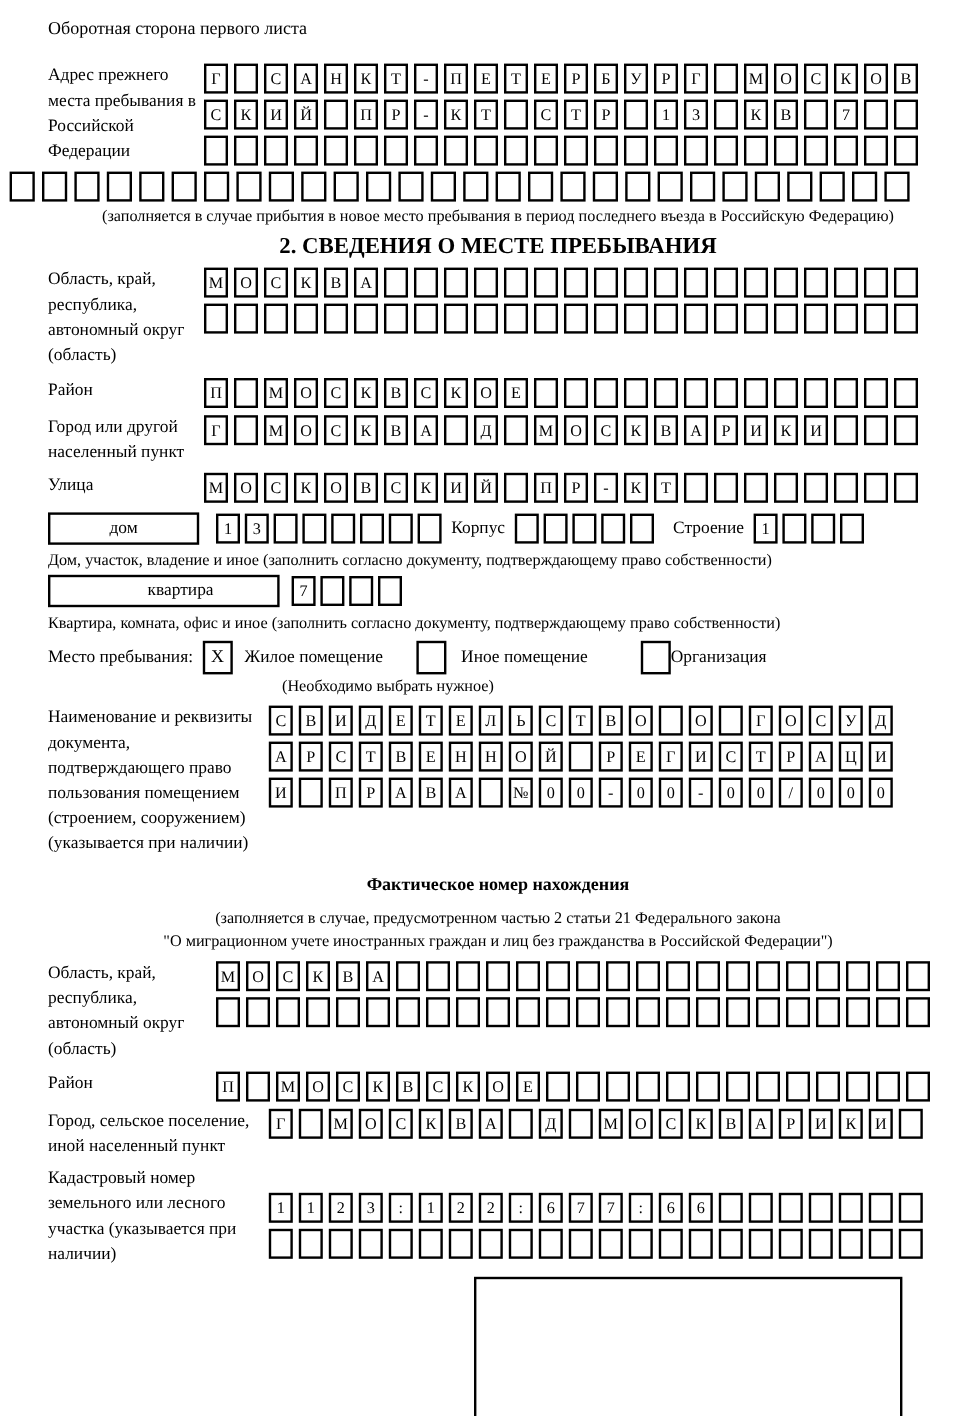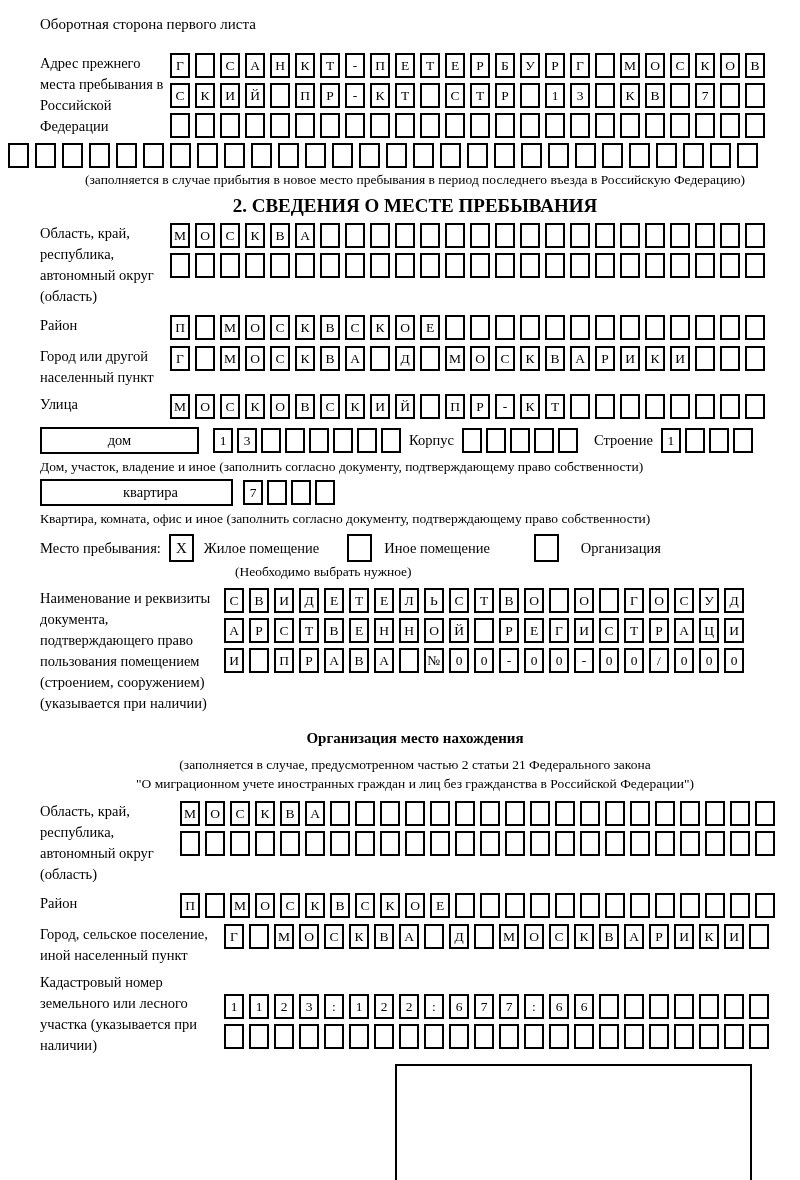--- a/index.html
+++ b/index.html
@@ -23,31 +23,31 @@
   .fullrow{ margin-left:-32px; margin-top:5px; }
   .fullrow .cell{ width:21px; }
   .note-center{ text-align:center; font-size:13.5px; margin-top:4px; }
   .sec-header{ text-align:center; font-weight:bold; font-size:19px; margin:7px 0 6px 0; }
   .mt8{ margin-top:8px; } .mt6{ margin-top:6px; }
   .inline-row{ display:flex; align-items:center; margin-top:8px; }
   .widebox{
     box-sizing:border-box; flex:none; border:2px solid #000; height:27px;
     display:flex; align-items:center; justify-content:center; font-size:14.5px;
   }
-  .widebox.dom{ width:159px; margin-right:14px; }
+  .widebox.dom{ width:126px; margin-right:14px; }
   .widebox.kv{ width:193px; margin-right:10px;padding-left:28px; }
   .inline-lbl{ font-size:14.5px; margin:0 8px; white-space:nowrap; }
   .note-left{ font-size:13.5px; margin-top:5px; }
   .mesto{ display:flex; align-items:center; margin-top:7px; font-size:14.5px; }
   .chk{
     box-sizing:border-box; flex:none; width:25px; height:28px; border:2px solid #000;
     display:flex; align-items:center; justify-content:center; font-size:15px;
   }
   .mesto .lbl{ margin-right:8px; }
-  .opt1{ margin:0 28px 0 10px; } .opt2{ margin:0 44px 0 12px; } .opt3{ margin-left:22px; }
+  .opt1{ margin:0 28px 0 10px; } .opt2{ margin:0 44px 0 12px; } .opt3{ }
   .mesto-note{ font-size:13.5px; margin:2px 0 0 195px; }
   .fact-header{ text-align:center; font-weight:bold; font-size:15px; margin:16px 0 8px 0; }
   .fact-note{ text-align:center; font-size:13.5px; line-height:19px; }
   .stamp-wrap{ margin:8px 0 0 355px; }
   .stamp-box{ box-sizing:border-box; width:357px; height:170px; border:2px solid #000; }
 </style>
 </head>
 <body>
 
 <div class="page">
@@ -439,21 +439,21 @@
           <span class="cell">0</span>
           <span class="cell">0</span>
           <span class="cell">/</span>
           <span class="cell">0</span>
           <span class="cell">0</span>
           <span class="cell">0</span>
         </div>
     </div>
   </div>
 
-  <div class="fact-header">Организация место нахождения</div>
+  <div class="fact-header">Фактическое номер нахождения</div>
   <div class="fact-note">(заполняется в случае, предусмотренном частью 2 статьи 21 Федерального закона</div>
   <div class="fact-note">"О миграционном учете иностранных граждан и лиц без гражданства в Российской Федерации")</div>
 
   <div class="field mt8">
     <div class="flabel w140">Область, край, республика, автономный округ (область)</div>
     <div class="rows">
       <div class="boxrow">
           <span class="cell">М</span>
           <span class="cell">О</span>
           <span class="cell">С</span>

